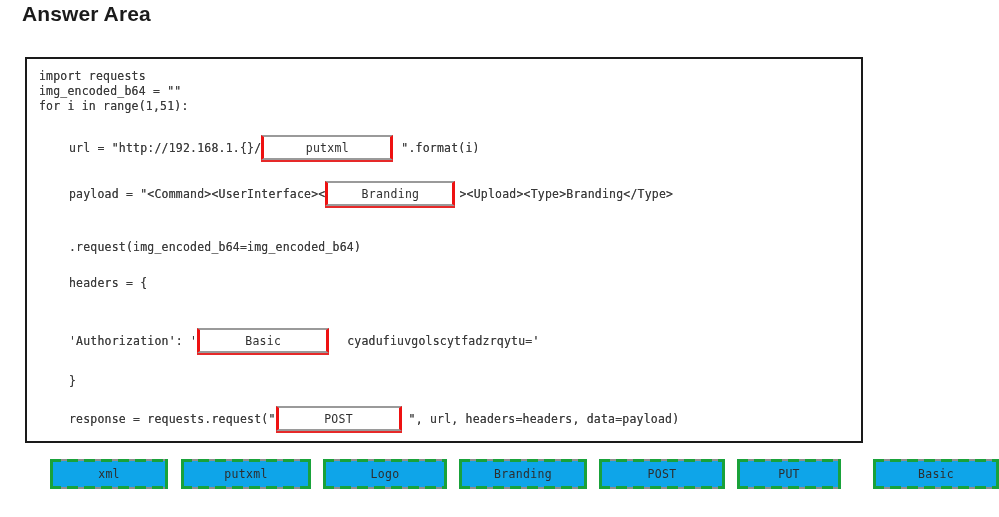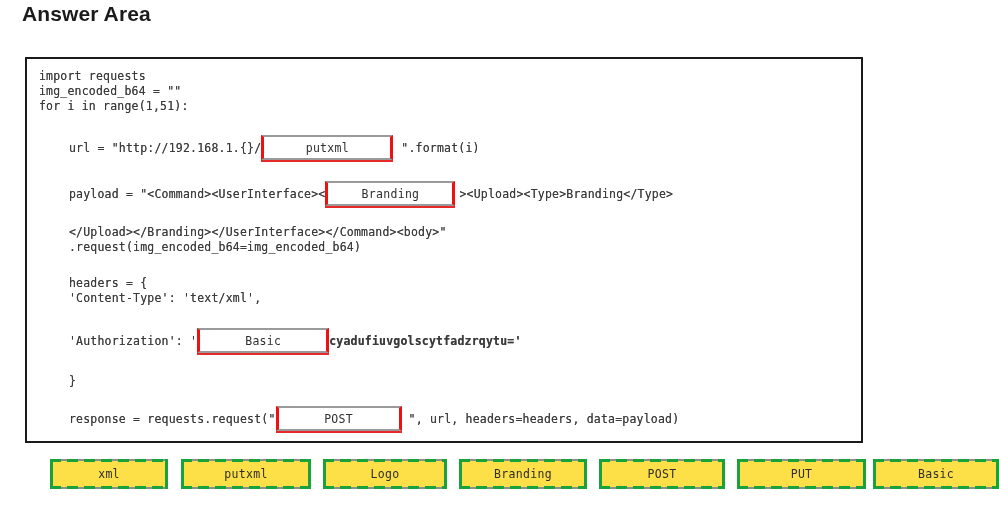--- a/index.html
+++ b/index.html
@@ -104,21 +104,21 @@
     height: 36px;
   }
   .token {
     position: absolute;
     top: 0;
     height: 30px;
     box-sizing: border-box;
     display: flex;
     align-items: center;
     justify-content: center;
-    background: #fde047;
+    background: #0ea5e9;
     font-family: "DejaVu Sans Mono", "Liberation Mono", monospace;
     font-size: 11.5px;
     color: #2e2e2e;
     letter-spacing: 0.3px;
     border: 2px solid #8e8e8e;
   }
   .token::before {
     content: "";
     position: absolute;
     left: -2px; right: -2px; top: -2px;
@@ -163,30 +163,28 @@
     <span class="dropzone dz-putxml">putxml</span>
     <span class="blur" style="margin-left:8px;">".format(i)</span>
   </div>
 
   <div class="code-row" style="left:42px; top:122px;">
     <span class="blur">payload = "&lt;Command&gt;&lt;UserInterface&gt;&lt;</span>
     <span class="dropzone dz-branding">Branding</span>
     <span class="blur" style="margin-left:4px;text-align:right;">&gt;&lt;Upload&gt;&lt;Type&gt;Branding&lt;/Type&gt;</span>
   </div>
 
-  <div class="code-line blur" style="left:42px; top:166px;">&lt;/Upload&gt;&lt;/Branding&gt;&lt;/UserInterface&gt;&lt;/Command&gt;&lt;body&gt;"</div>
   <div class="code-line blur" style="left:42px; top:181px;">.request(img_encoded_b64=img_encoded_b64)</div>
 
   <div class="code-line blur" style="left:42px; top:217px;">headers = {</div>
-  <div class="code-line blur" style="left:42px; top:232px;">'Content-Type': 'text/xml',</div>
 
   <div class="code-row" style="left:42px; top:269px;">
     <span class="blur">'Authorization': '</span>
     <span class="dropzone dz-basic">Basic</span>
-    <span class="blur" style="font-weight:bold;">cyadufiuvgolscytfadzrqytu='</span>
+    <span class="blur" style="margin-left:18px;">cyadufiuvgolscytfadzrqytu='</span>
   </div>
 
   <div class="code-line blur" style="left:42px; top:315px;">}</div>
 
   <div class="code-row" style="left:42px; top:347px;">
     <span class="blur">response = requests.request("</span>
     <span class="dropzone dz-post">POST</span>
     <span class="blur" style="margin-left:7px;">", url, headers=headers, data=payload)</span>
   </div>
 
@@ -211,21 +209,21 @@
   <div class="token" style="left: 409px; width: 128px;">
     <span class="tok-edge-l"></span>
     <span class="tok-edge-r"></span>
     <span class="tok-label">Branding</span>
   </div>
   <div class="token" style="left: 549px; width: 126px;">
     <span class="tok-edge-l"></span>
     <span class="tok-edge-r"></span>
     <span class="tok-label">POST</span>
   </div>
-  <div class="token" style="left: 687px; width: 129px;">
+  <div class="token" style="left: 687px; width: 104px;">
     <span class="tok-edge-l"></span>
     <span class="tok-edge-r"></span>
     <span class="tok-label">PUT</span>
   </div>
   <div class="token" style="left: 823px; width: 126px;">
     <span class="tok-edge-l"></span>
     <span class="tok-edge-r"></span>
     <span class="tok-label">Basic</span>
   </div>
 </div>

